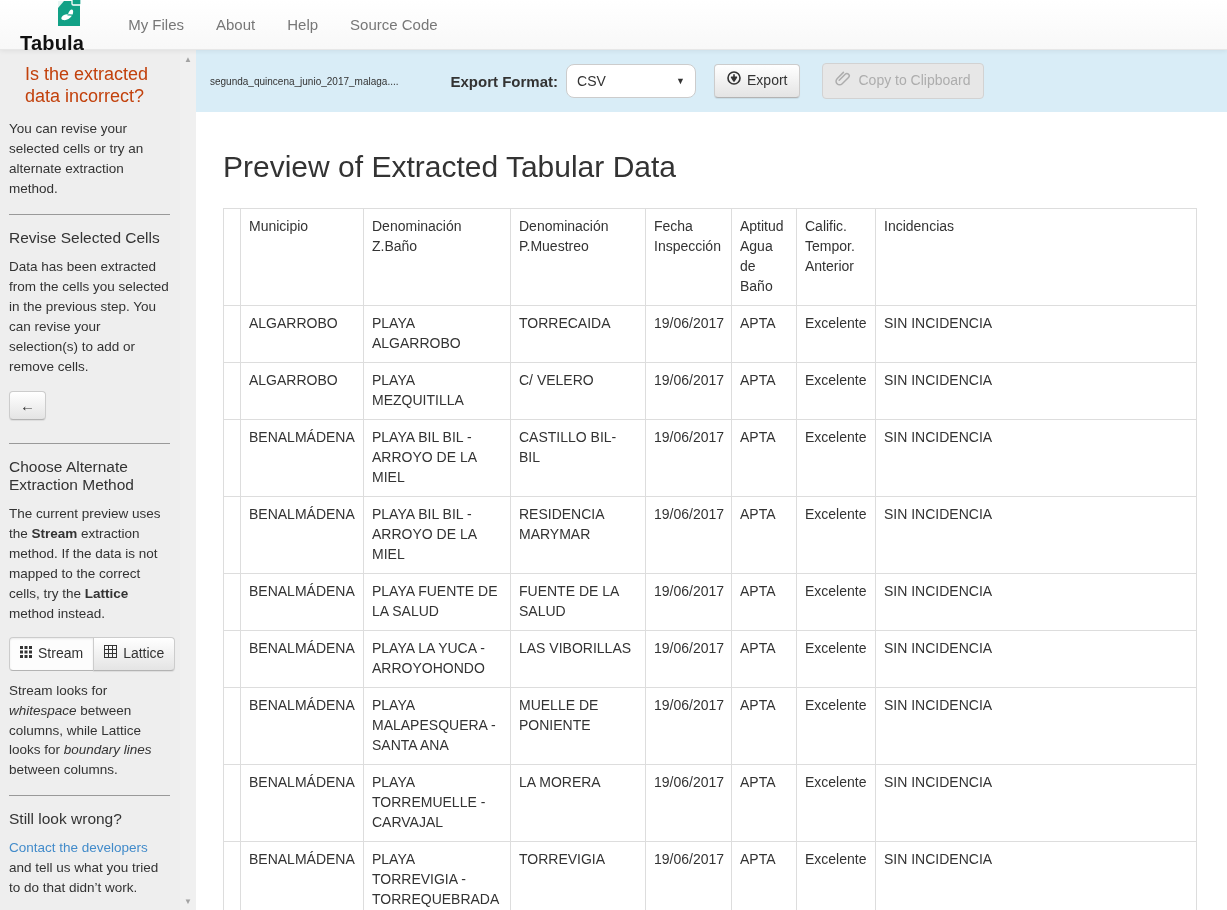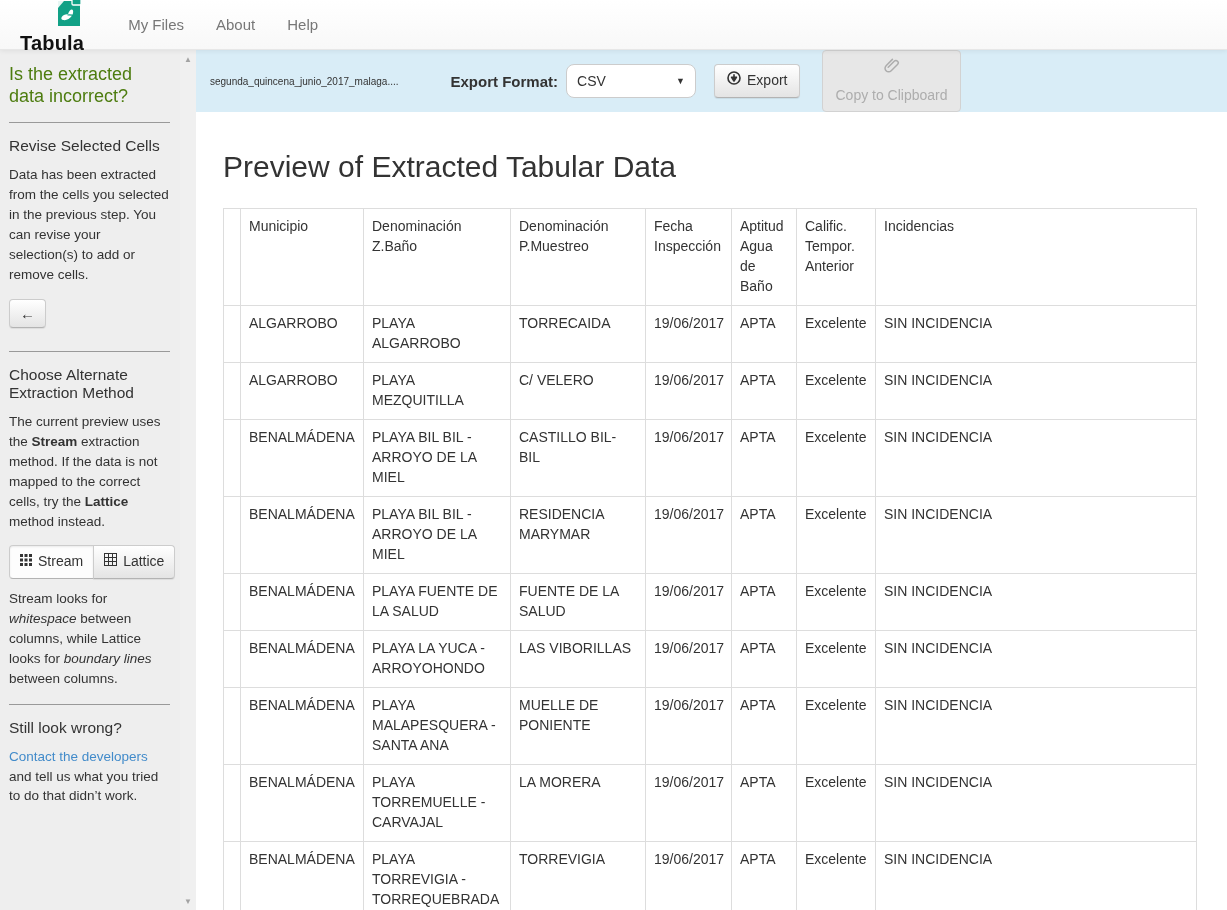--- a/index.html
+++ b/index.html
@@ -23,21 +23,21 @@
   .brand{display:flex;align-items:flex-end;padding:0 10px 0 12px;cursor:pointer;flex-direction:column;}
   .brand-text{font-size:20px;font-weight:bold;color:#111;margin-left:8px;letter-spacing:.2px;}
   .nav-links{display:flex;align-items:center;margin-left:18px;}
   .nav-links a{color:var(--nav-gray);font-size:15px;text-decoration:none;padding:15px 16px;}
   
   .sidebar{
     position:fixed;top:50px;left:0;bottom:0;width:196px;
     background:var(--sidebar-bg);padding:6px 26px 10px 9px;
     color:var(--text);z-index:10;
   }
-  .sidebar h2{font-size:18px;font-weight:500;line-height:1.2;margin:8px 0 12px;color:#4d7c0f;}
+  .sidebar h2{font-size:18px;font-weight:500;line-height:1.2;margin:8px 16px 12px;color:#c2410c;}
   .sidebar h3{font-size:15.5px;font-weight:500;margin:14px 0 10px;color:#333;}
   .sidebar p{font-size:13.5px;line-height:1.48;margin:0 0 11px;}
   .sidebar hr{border:0;border-top:1px solid #999;margin:15px 0 12px;}
   .sidebar a{color:var(--link-blue);text-decoration:none;}
   .btn{
     display:inline-flex;align-items:center;gap:6px;
     padding:6px 10px;font-size:14px;color:#333;
     background:linear-gradient(#ffffff,#e4e4e4);
     border:1px solid #ccc;border-bottom-color:#b3b3b3;border-radius:4px;
     box-shadow:inset 0 1px 0 rgba(255,255,255,.15),0 1px 1px rgba(0,0,0,.075);
@@ -67,21 +67,21 @@
     width:130px;height:34px;margin-left:8px;background:#fff;
     border:1px solid #ccc;border-radius:8px;font-size:14px;color:#333;
     display:flex;align-items:center;justify-content:space-between;
     padding:0 10px;cursor:pointer;
   }
   .caret{font-size:9px;color:#333;}
   .export-btn{margin-left:18px;padding:6px 12px;}
   .copy-btn{
     margin-left:22px;padding:6px 12px;display:inline-flex;align-items:center;gap:7px;
     background:#e7e7e7;border:1px solid #d2d2d2;border-radius:4px;
-    color:#adadad;font-size:14px;line-height:1.42;cursor:default;font-family:inherit;flex-direction:column;
+    color:#adadad;font-size:14px;line-height:1.42;cursor:default;font-family:inherit;
   }
   
   .main{padding:0 0 0 27px;background:#fff;}
   .main h1{font-size:30px;font-weight:500;color:#333;margin:38px 0 24px;}
   table.preview{border-collapse:collapse;table-layout:fixed;width:973px;}
   table.preview th,table.preview td{
     border:1px solid var(--table-border);padding:8px;font-size:14px;
     line-height:1.42857;color:#333;text-align:left;vertical-align:top;font-weight:normal;
   }
   
@@ -101,25 +101,27 @@
         <rect x="18" y="4" width="9" height="7" rx="1.2" fill="#11a186" stroke="#ffffff" stroke-width="1.3"></rect>
         <path d="M20.5 4V2.8a2 2 0 0 1 4 0V4" stroke="#ffffff" stroke-width="1.3" fill="none"></path>
       </svg>
     </span>
     <span class="brand-text">Tabula</span>
   </div>
   <div class="nav-links">
     <a href="#">My Files</a>
     <a href="#">About</a>
     <a href="#">Help</a>
+    <a href="#">Source Code</a>
   </div>
 </nav>
 
 <aside class="sidebar">
   <h2>Is the extracted data incorrect?</h2>
+  <p>You can revise your selected cells or try an alternate extraction method.</p>
   <hr>
   <h3>Revise Selected Cells</h3>
   <p>Data has been extracted from the cells you selected in the previous step. You can revise your selection(s) to add or remove cells.</p>
   <button class="btn revise-btn">
     <span class="arrow-left">←</span>
   </button>
   <hr>
   <h3>Choose Alternate Extraction Method</h3>
   <p><span>The current preview uses the </span><b>Stream</b><span> extraction method. If the data is not mapped to the correct cells, try the </span><b>Lattice</b><span> method instead.</span></p>
   <div class="btn-group">

